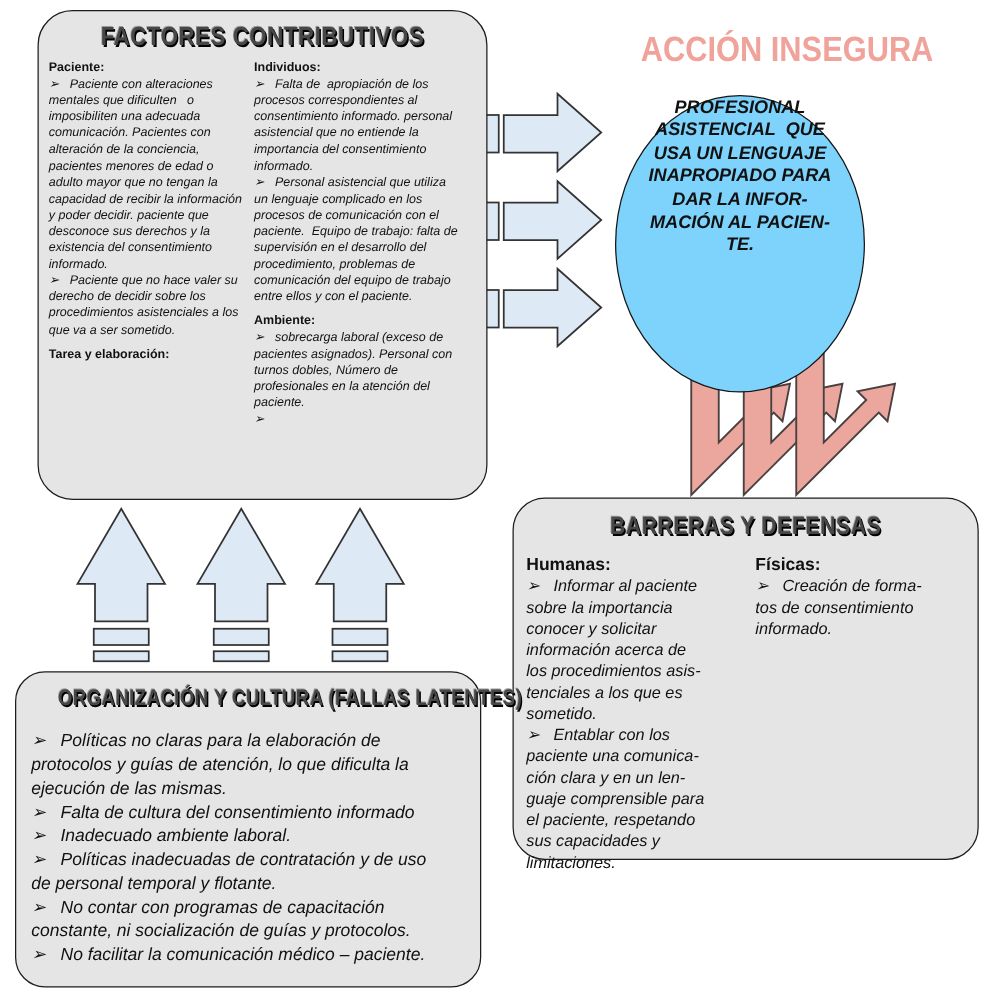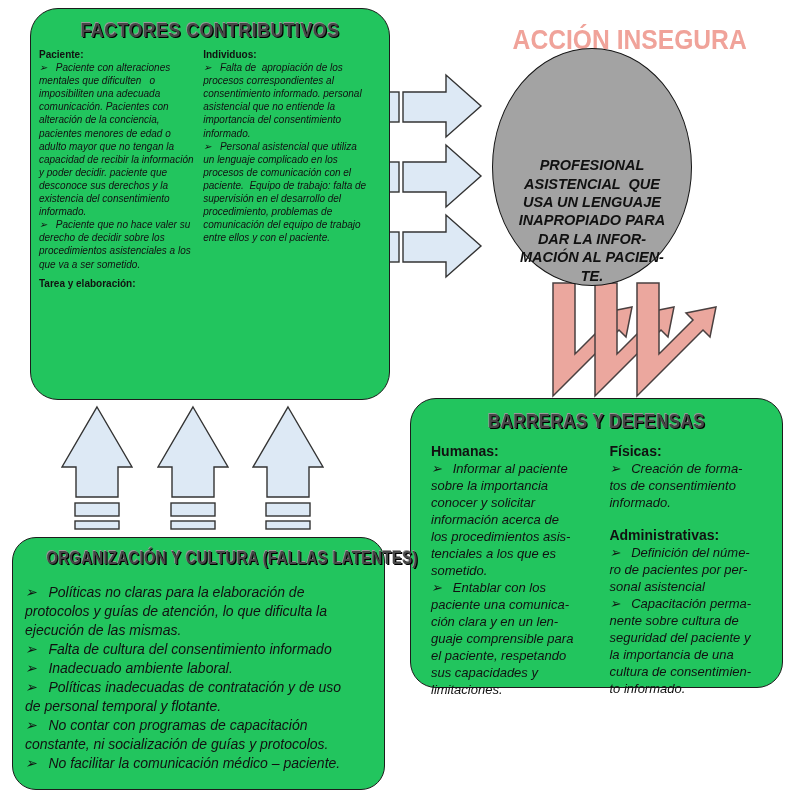--- a/index.html
+++ b/index.html
@@ -2,21 +2,21 @@
 <html><head>
 <meta charset="utf-8">
 <style>
   html,body{margin:0;padding:0;background:#ffffff;}
   .canvas{
     position:relative;width:787px;height:802px;background:#fff;overflow:hidden;
     font-family:"Liberation Sans", sans-serif;color:#111;
   }
   .layer{position:absolute;left:0;top:0;z-index:1;}
   .box{
-    position:absolute;background:#22c55e;border:1.6px solid #1c1c1c;
+    position:absolute;background:#e5e5e5;border:1.6px solid #1c1c1c;
     border-radius:28px;box-sizing:border-box;z-index:2;
   }
   .fancy{
     font-weight:bold;color:#474747;white-space:nowrap;
     text-shadow:1.4px 1.4px 0 #000, -0.7px -0.7px 0 #9a9a9a;
     transform:scaleX(0.85);transform-origin:center;
     text-align:center;letter-spacing:0.5px;
   }
   .bhead{font-weight:bold;}
   .btext{white-space:pre;font-style:italic;}
@@ -29,31 +29,31 @@
   .factores .bhead{font-size:10px;line-height:13.1px;}
   .factores .btext{font-size:10px;line-height:13.1px;}
   .factores .block + .block{margin-top:6px;}
   
   .accion-title{
     position:absolute;left:500px;top:24px;width:210px;z-index:2;
     font-size:28px;font-weight:bold;color:#f0a39a;white-space:nowrap;
     transform:scaleX(0.88);transform-origin:center;text-align:center;letter-spacing:0;
   }
   .circle{
-    position:absolute;left:492px;top:48px;width:200px;height:238px;z-index:2;
-    background:#a3a3a3;border:1.6px solid #151515;border-radius:50%;
-    display:flex;align-items:flex-end;justify-content:center;box-sizing:border-box;
+    position:absolute;left:492px;top:76px;width:200px;height:238px;z-index:2;
+    background:#7dd3fc;border:1.6px solid #151515;border-radius:50%;
+    display:flex;align-items:flex-start;justify-content:center;box-sizing:border-box;
   }
   .circle .btext{
     font-size:14.5px;font-weight:bold;line-height:18.4px;text-align:center;
   }
   
   .barreras{left:410px;top:398px;width:373px;height:290px;border-radius:26px;}
   .barreras .fancy{font-size:20px;margin-top:11px;}
-  .barreras .cols{display:flex;padding:10px 6px 0 20px;}
+  .barreras .cols{display:flex;padding:10px 6px 0 10px;}
   .barreras .colL{width:168px;}
   .barreras .colR{width:180px;margin-left:23px;}
   .barreras .bhead{font-size:14px;line-height:17px;}
   .barreras .btext{font-size:13px;line-height:17px;}
   .barreras .block + .block{margin-top:16px;}
   
   .organizacion{left:12px;top:537px;width:373px;height:253px;border-radius:24px;}
   .organizacion .fancy{font-size:18px;margin-top:10px;transform:scaleX(0.82);}
   .organizacion .body{padding:14px 10px 0 12px;}
   .organizacion .btext{font-size:14px;line-height:19px;}
@@ -144,20 +144,29 @@
 informado.
 ➢   Personal asistencial que utiliza
 un lenguaje complicado en los
 procesos de comunicación con el
 paciente.  Equipo de trabajo: falta de
 supervisión en el desarrollo del
 procedimiento, problemas de
 comunicación del equipo de trabajo
 entre ellos y con el paciente.</div>
         </div>
+        <div class="block">
+          <div class="bhead">Ambiente:</div>
+          <div class="btext">➢   sobrecarga laboral (exceso de
+pacientes asignados). Personal con
+turnos dobles, Número de
+profesionales en la atención del
+paciente.
+➢</div>
+        </div>
       </div>
     </div>
   </div>
 
   <div class="accion-title">ACCIÓN INSEGURA</div>
   <div class="circle">
     <div class="btext">PROFESIONAL
 ASISTENCIAL  QUE
 USA UN LENGUAJE
 INAPROPIADO PARA
@@ -188,32 +197,20 @@
 limitaciones.</div>
         </div>
       </div>
       <div class="colR">
         <div class="block">
           <div class="bhead">Físicas:</div>
           <div class="btext">➢   Creación de forma-
 tos de consentimiento
 informado.</div>
         </div>
-        <div class="block">
-          <div class="bhead">Administrativas:</div>
-          <div class="btext">➢   Definición del núme-
-ro de pacientes por per-
-sonal asistencial
-➢   Capacitación perma-
-nente sobre cultura de
-seguridad del paciente y
-la importancia de una
-cultura de consentimien-
-to informado.</div>
-        </div>
       </div>
     </div>
   </div>
 
   <div class="box organizacion">
     <div class="fancy">ORGANIZACIÓN Y CULTURA (FALLAS LATENTES)</div>
     <div class="body">
       <div class="btext">➢   Políticas no claras para la elaboración de
 protocolos y guías de atención, lo que dificulta la
 ejecución de las mismas.

